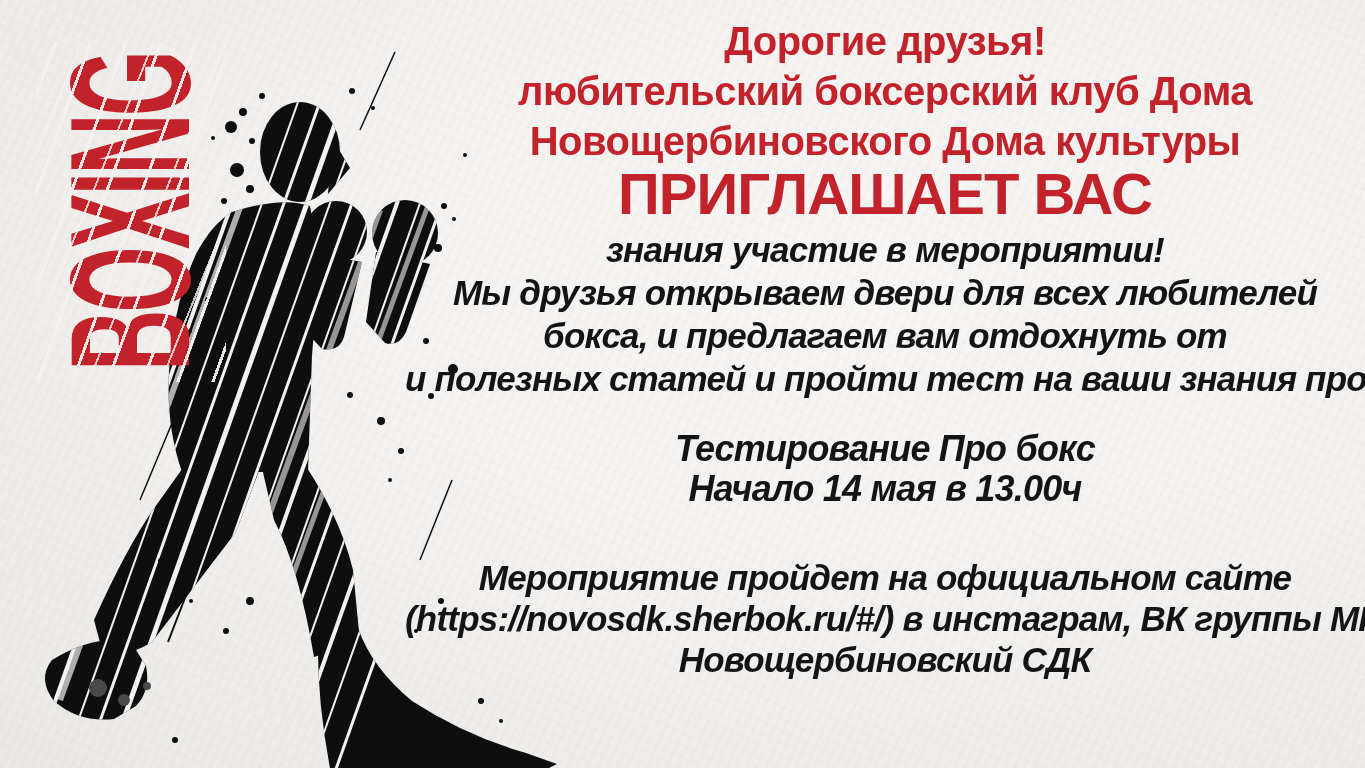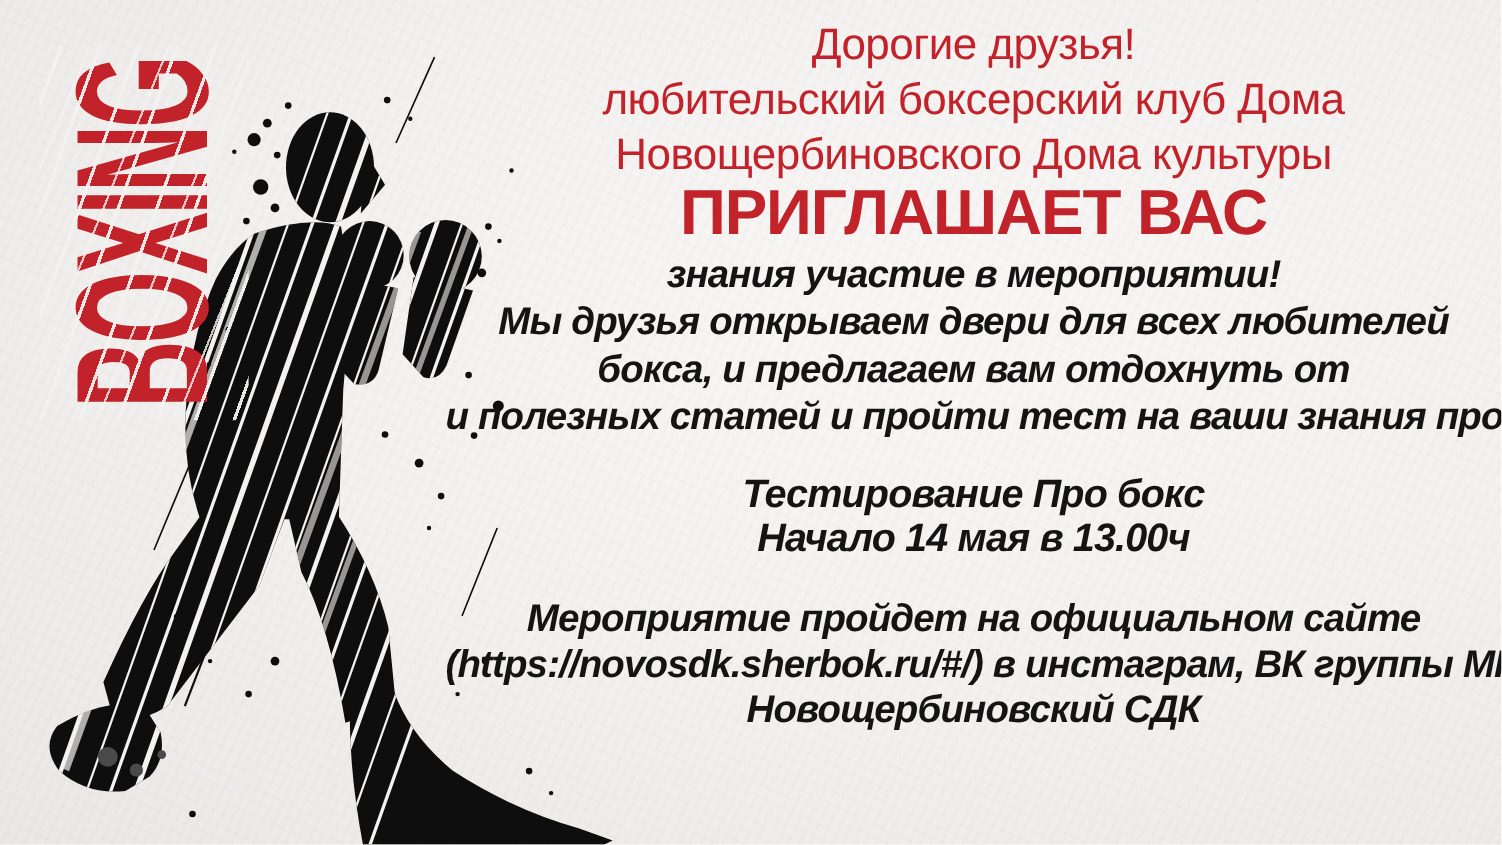--- a/index.html
+++ b/index.html
@@ -71,21 +71,21 @@
     position: absolute;
     left: 405px;
     top: 16px;
     width: 960px;
     text-align: center;
     z-index: 5;
     color: #141414;
   }
   .red-line {
     color: #c2232b;
-    font-weight: normal;
+    font-weight: bold;
     font-size: 40px;
     line-height: 50px;
     letter-spacing: -0.5px;
   }
   .invite-line {
     color: #c2232b;
     font-weight: bold;
     font-size: 58px;
     line-height: 56px;
     letter-spacing: -1px;
@@ -101,21 +101,21 @@
   .para div, .event-block div, .footer-block div { white-space: nowrap; }
   .event-block {
     margin-top: 29px;
     font-style: italic;
     font-weight: bold;
     font-size: 36px;
     line-height: 40px;
     letter-spacing: -0.8px;
   }
   .footer-block {
-    margin-top: 33px;
+    margin-top: 48px;
     font-style: italic;
     font-weight: bold;
     font-size: 35px;
     line-height: 41px;
     letter-spacing: -0.8px;
     text-align: center;
   }
 </style>
 </head>
 <body>

